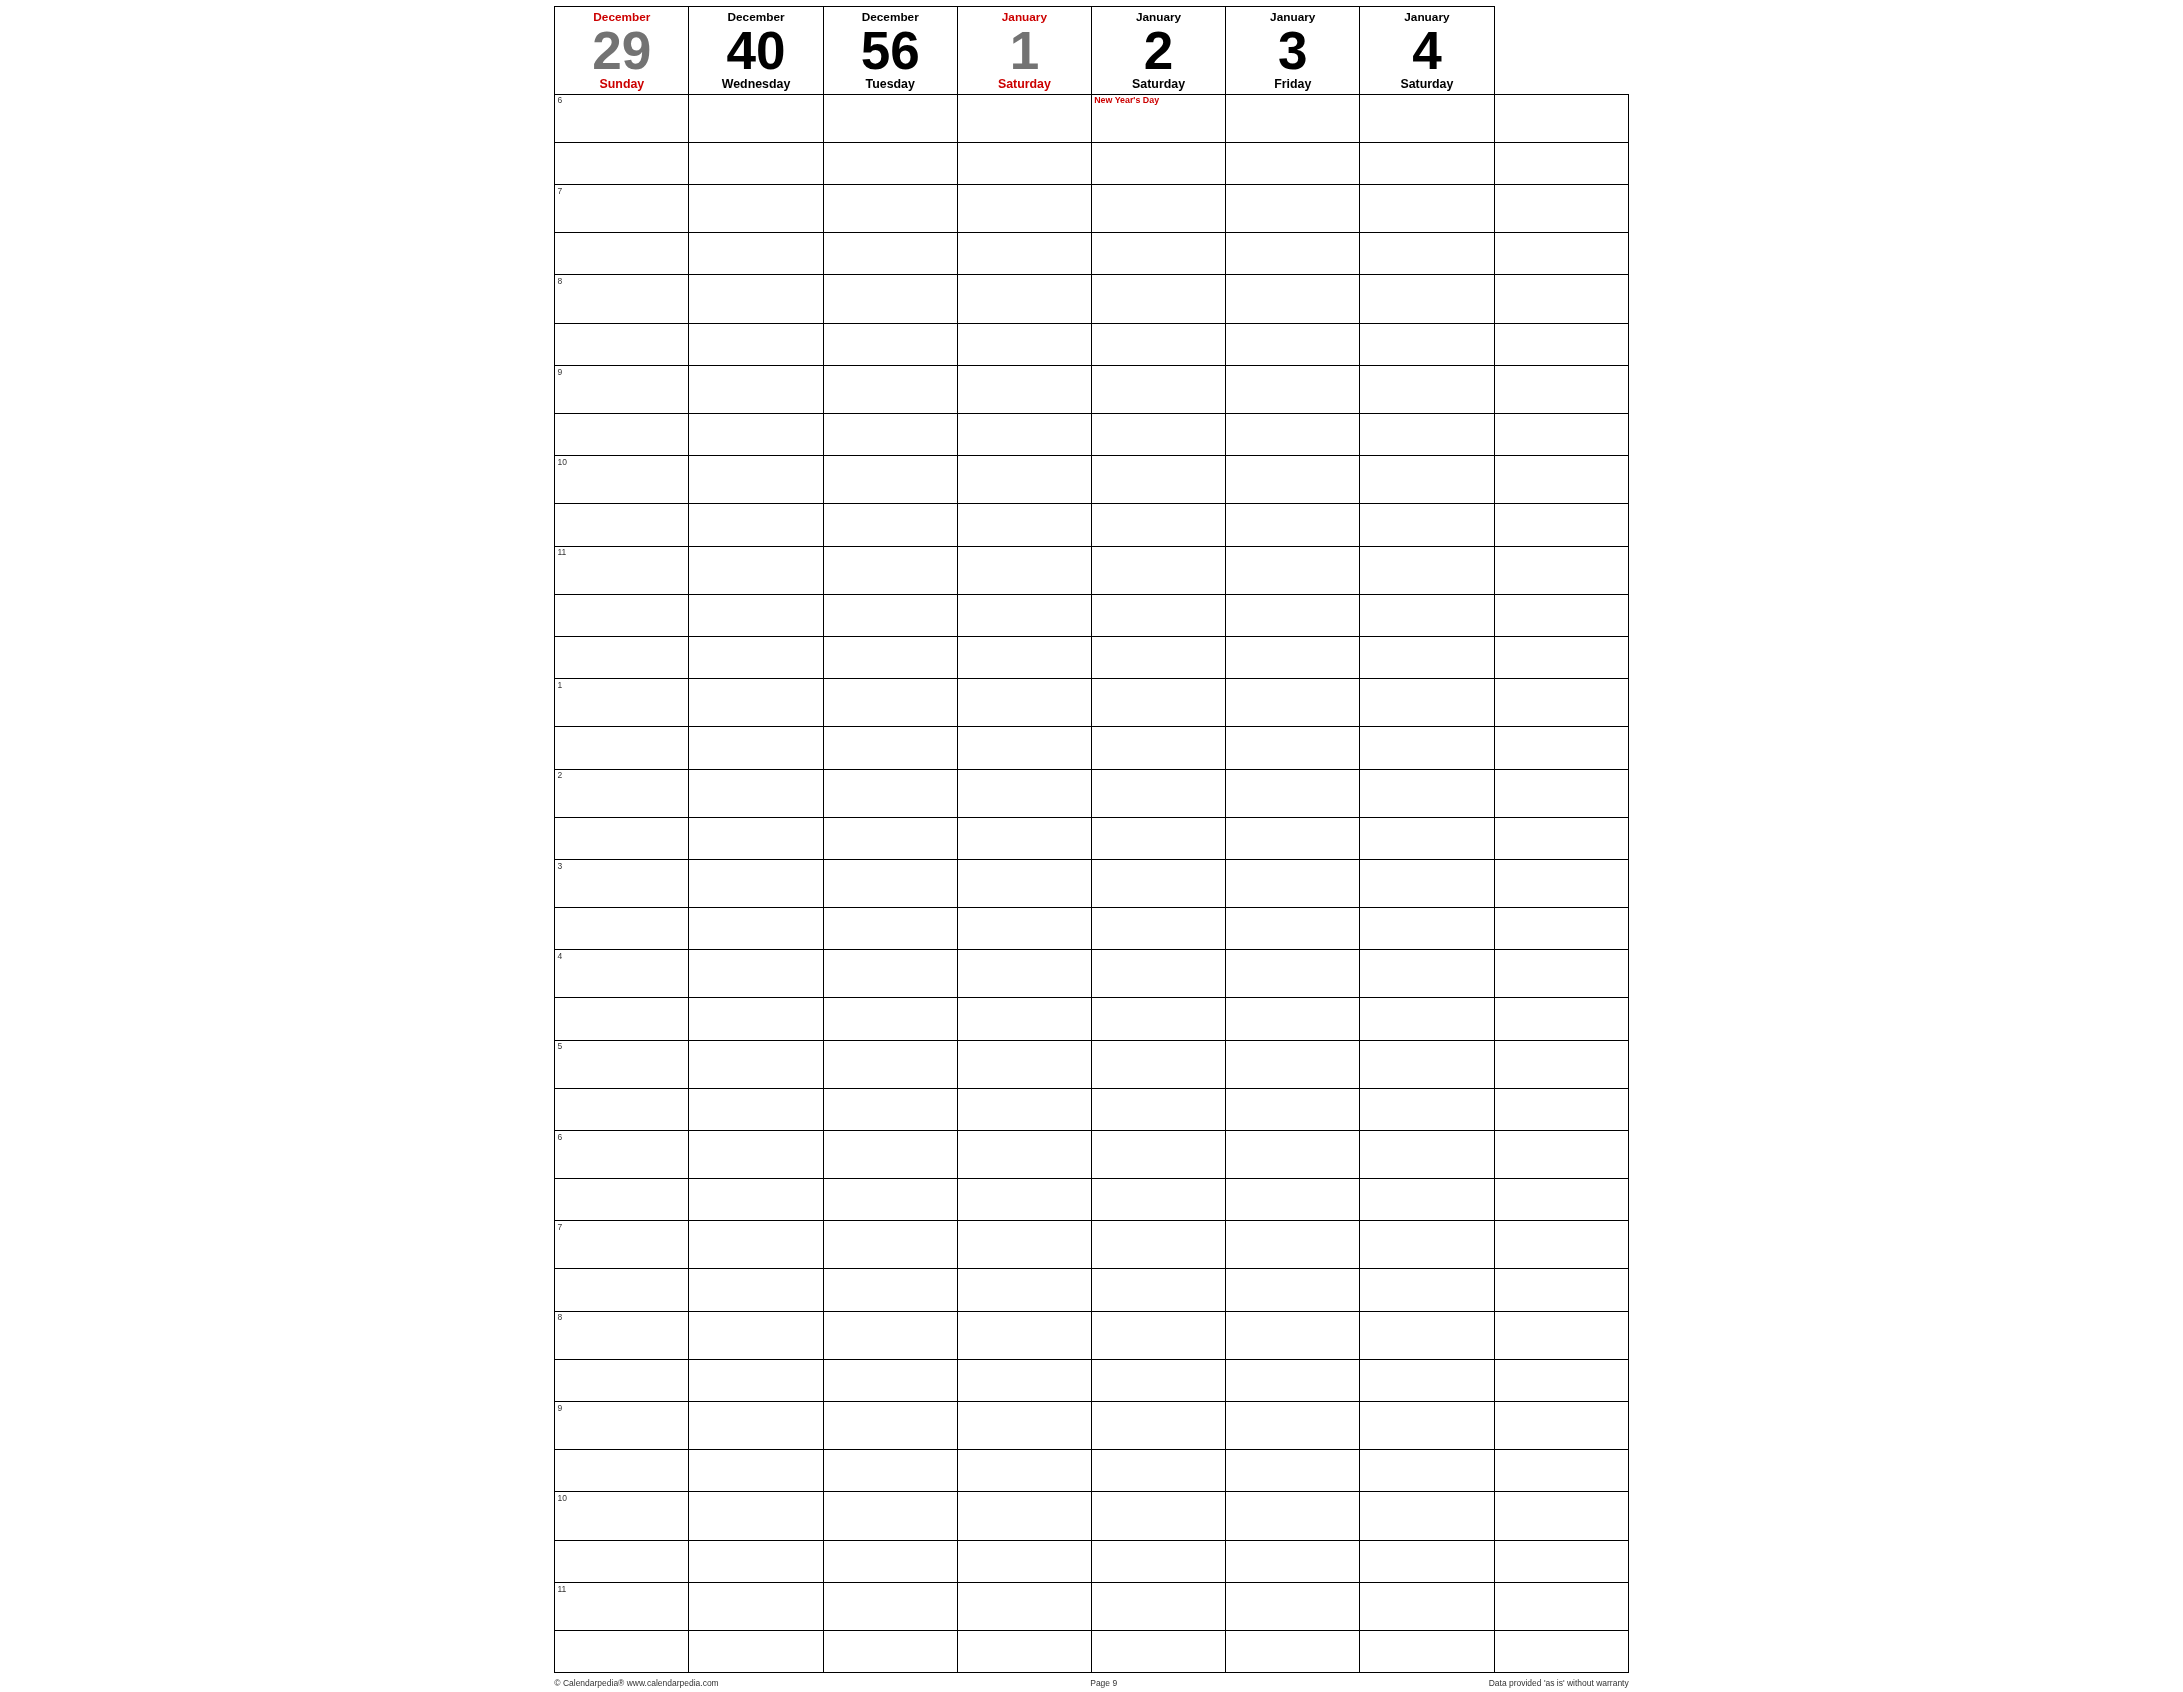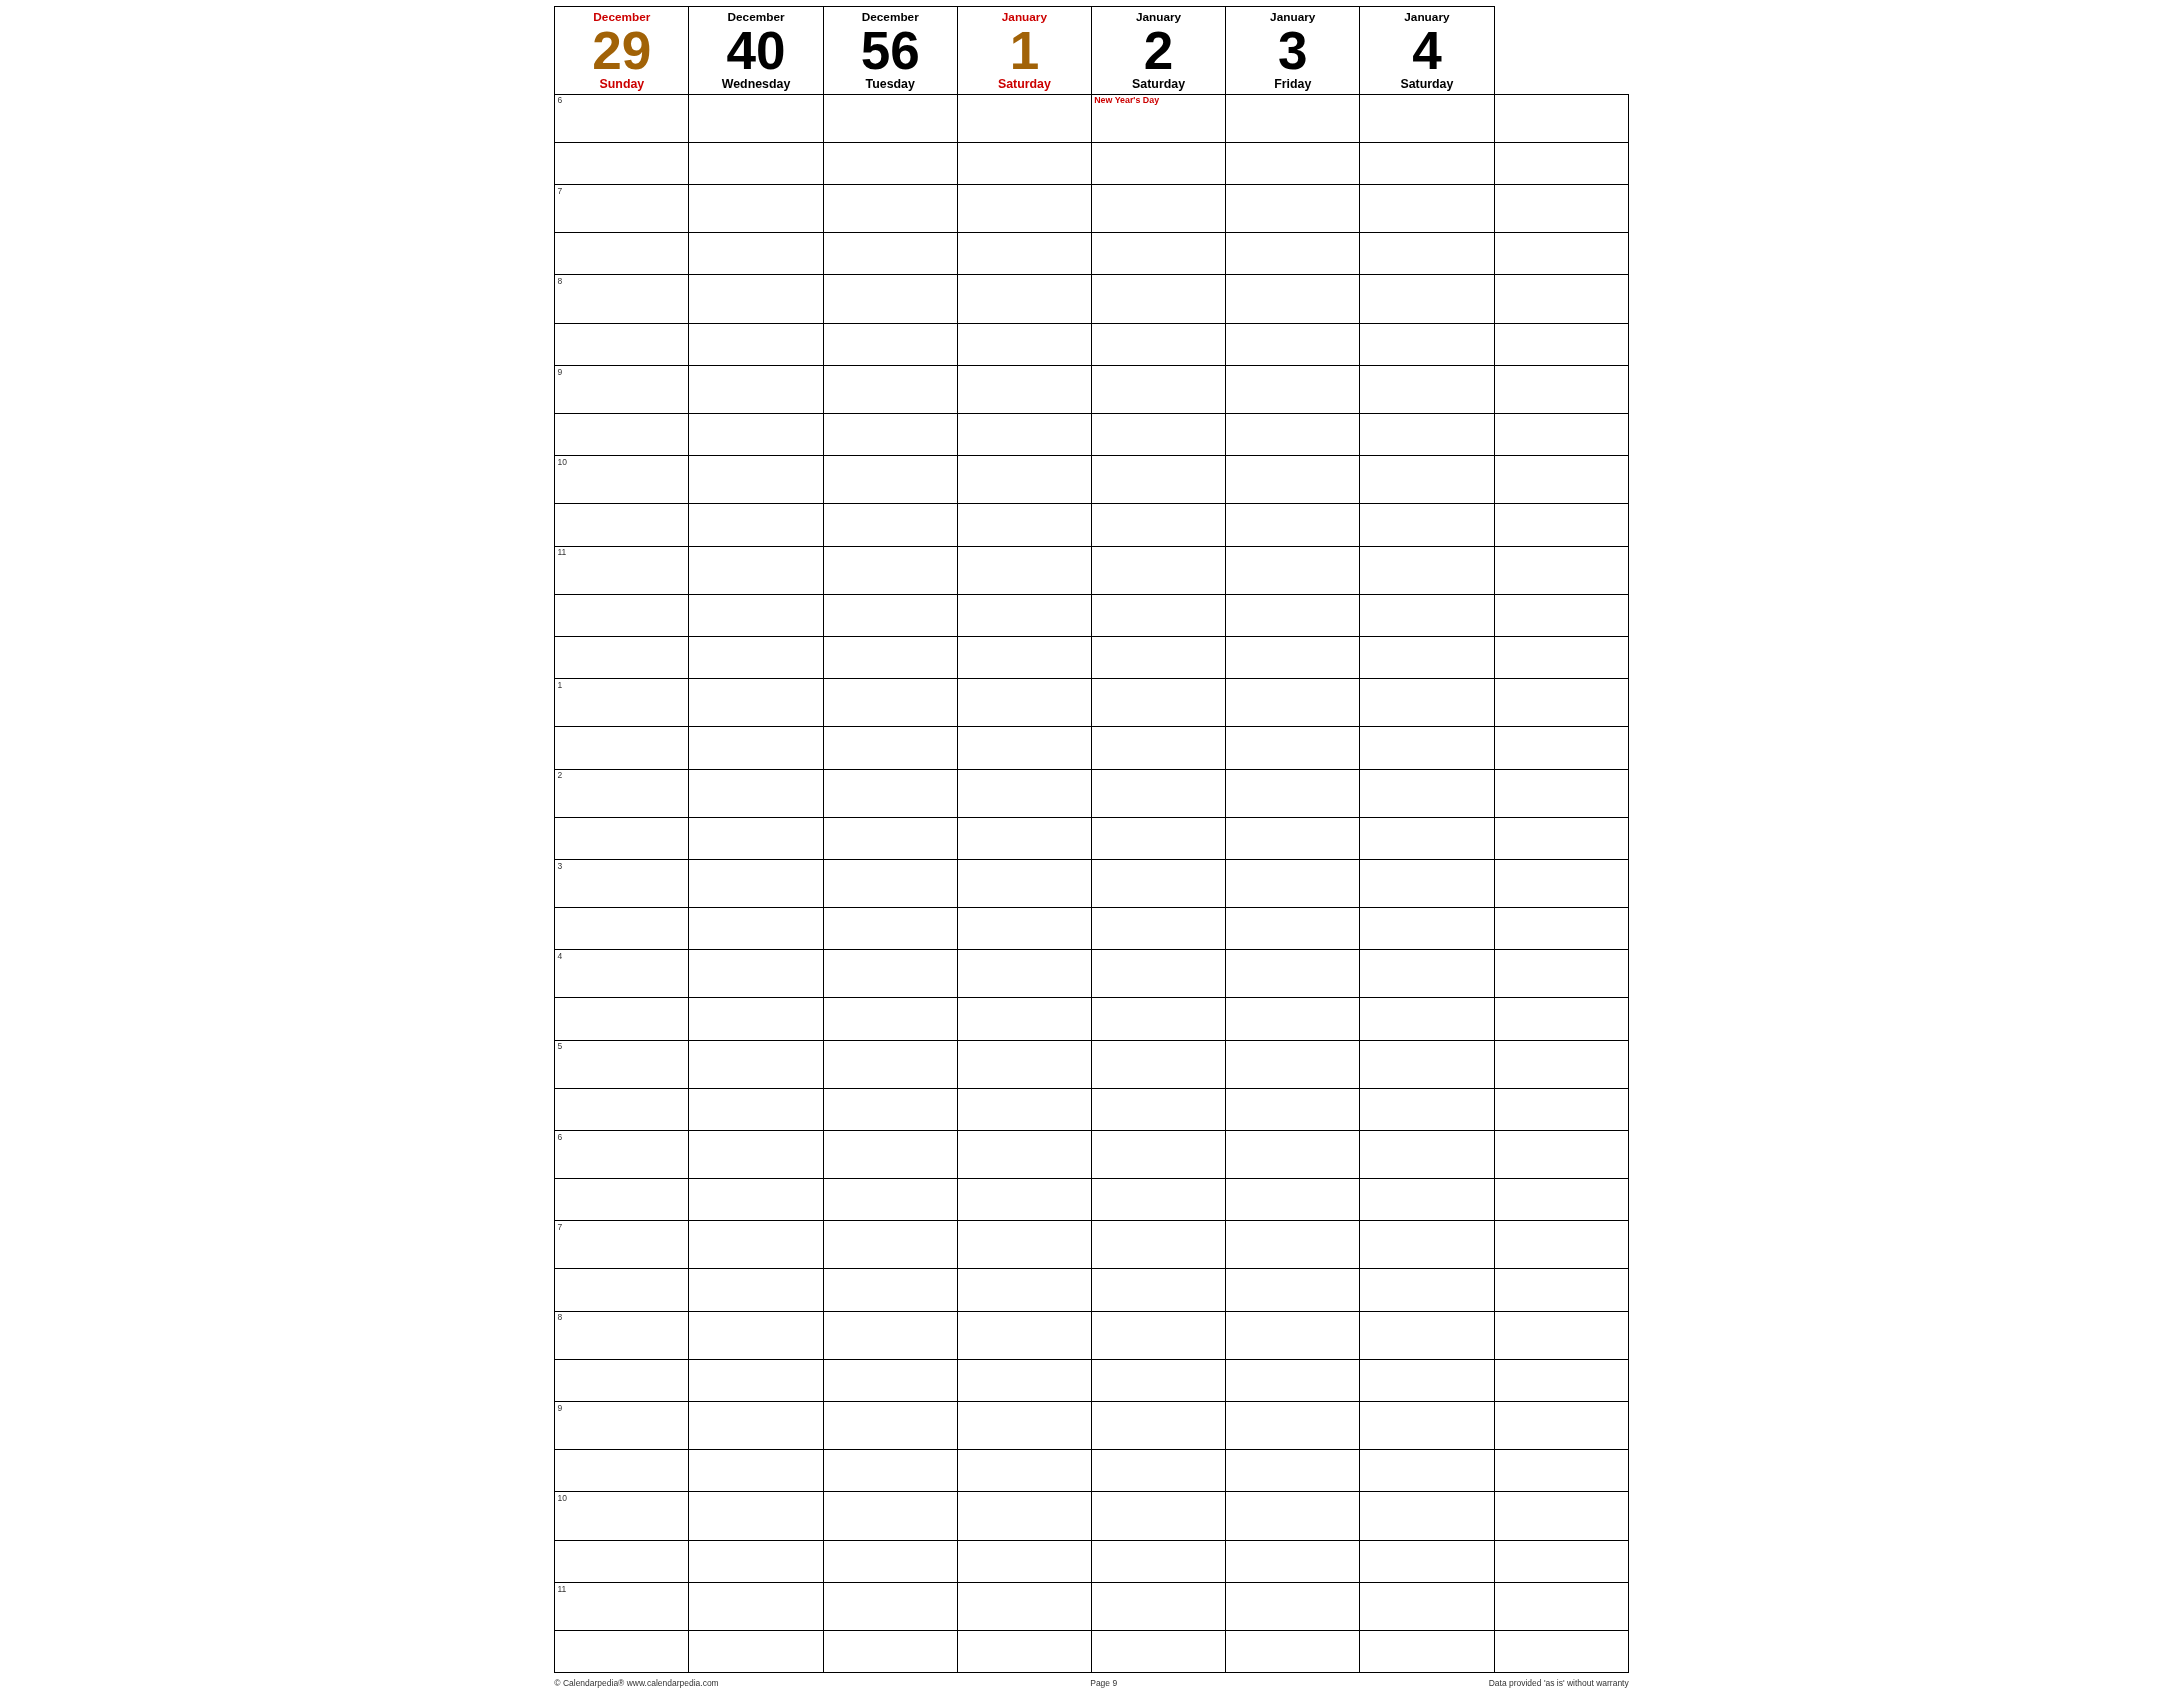--- a/index.html
+++ b/index.html
@@ -70,21 +70,21 @@
       font-weight: bold;
       text-align: center;
     }
     .day-month.red { color: #cc0000; }
     .day-number {
       font-size: 4.5rem;
       font-weight: bold;
       text-align: center;
       line-height: 1;
     }
-    .day-number.red { color: #a16207; }
+    .day-number.red { color: #737373; }
     .day-name {
       font-size: 1.05rem;
       font-weight: bold;
       text-align: center;
     }
     .day-name.red { color: #cc0000; }
 
     
     .time-cell {
       font-size: 0.72rem;

